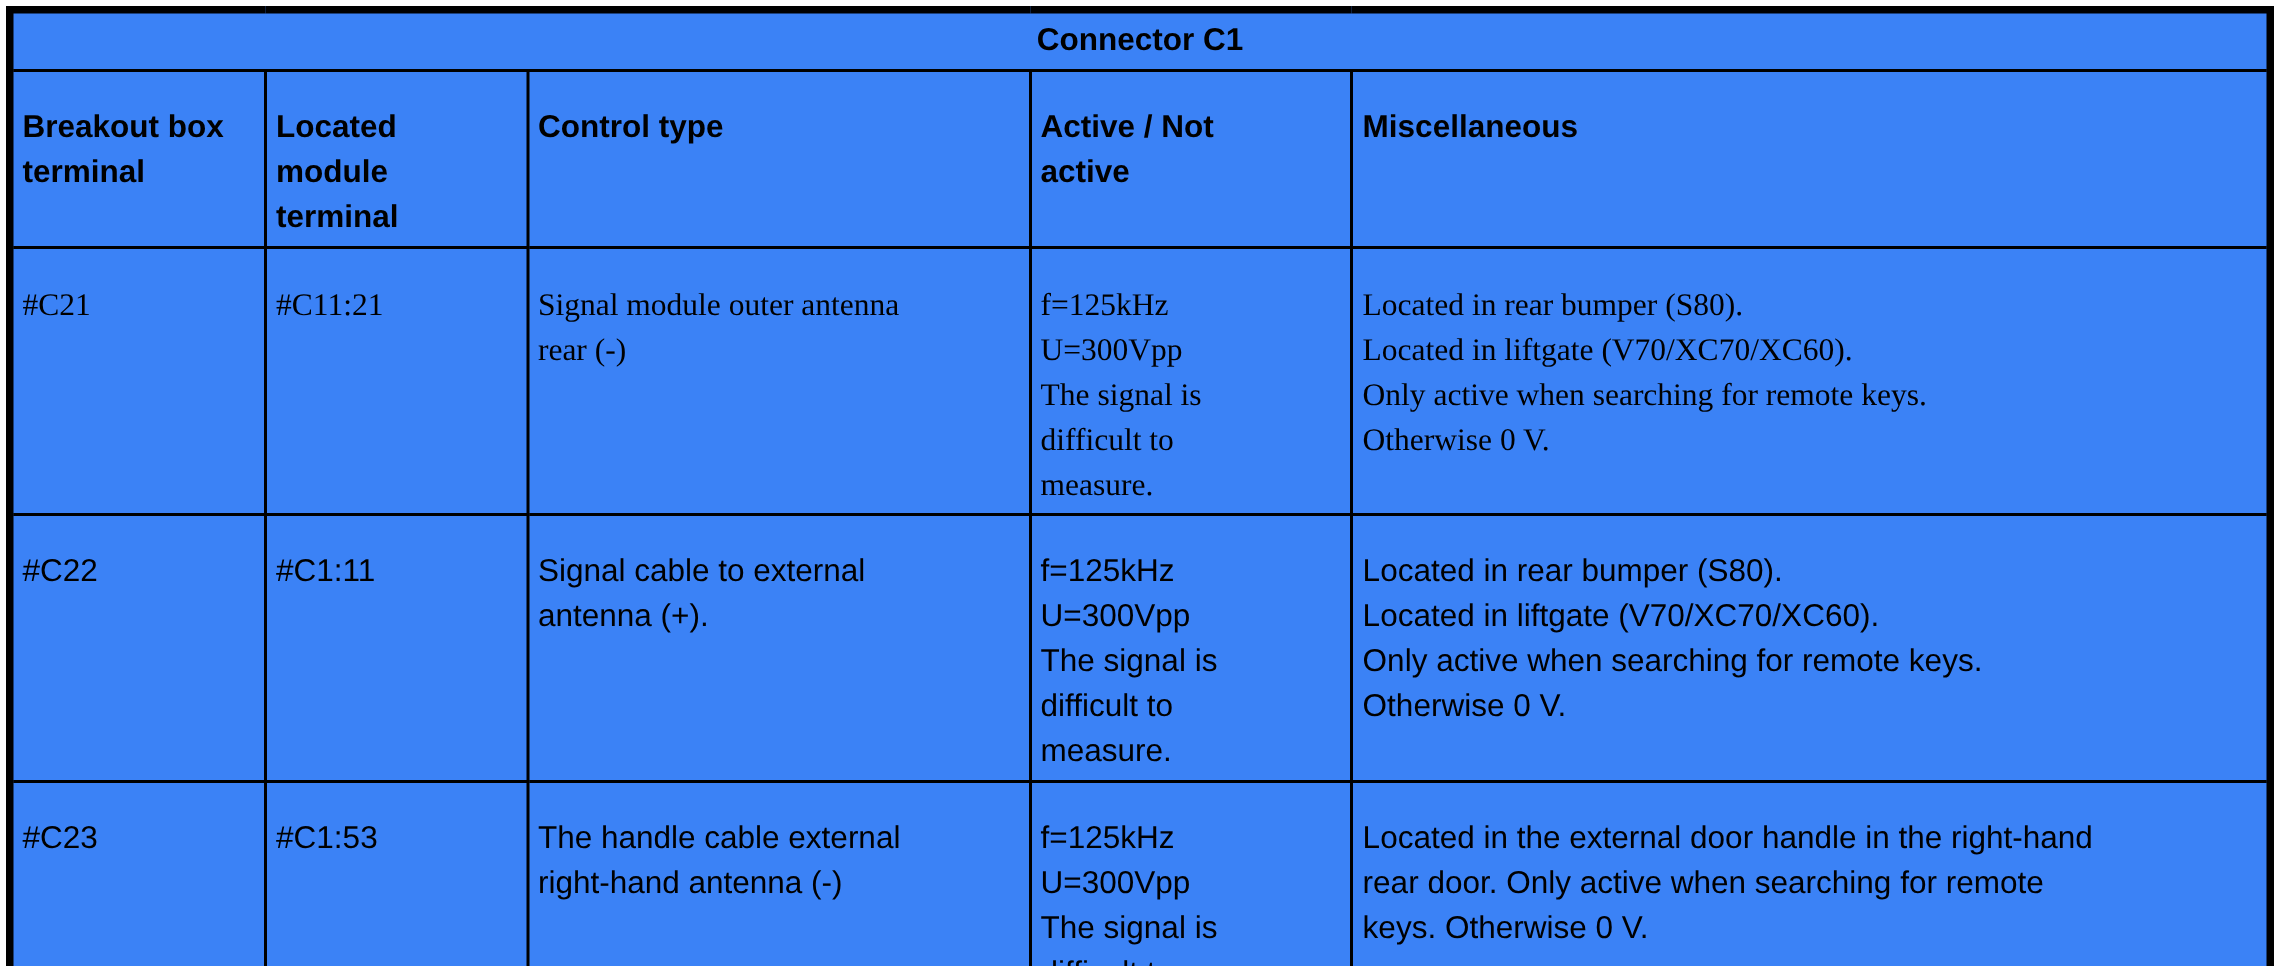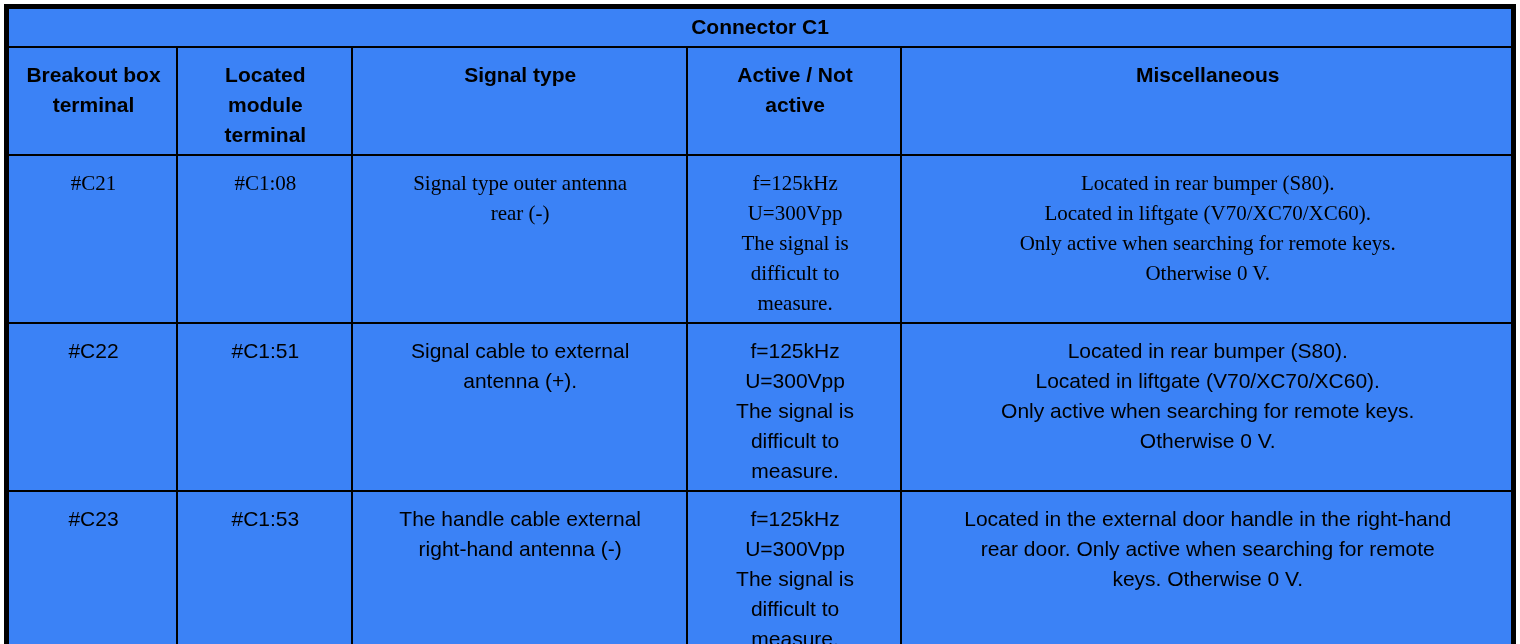--- a/index.html
+++ b/index.html
@@ -20,24 +20,24 @@
     border-collapse: collapse;
     table-layout: fixed;
     width: 1512px;
     border: 5px solid #000000;
     background: #3b82f6;
   }
   table.connector-table th,
   table.connector-table td {
     border: 2px solid #000000;
     vertical-align: top;
-    text-align: center;
+    text-align: left;
     font-size: 21px;
     line-height: 30px;
-    padding: 12px 4px 4px 6px;
+    padding: 22px 4px 4px 6px;
     white-space: pre-line;
     overflow: hidden;
     box-sizing: border-box;
   }
   tr.title-row th {
     text-align: center;
     vertical-align: middle;
     font-weight: bold;
     height: 40px;
     padding: 2px 4px;
@@ -66,45 +66,45 @@
     <thead>
       <tr class="title-row">
         <th colspan="5">Connector C1</th>
       </tr>
       <tr class="header-row">
         <th>Breakout box
 terminal</th>
         <th>Located
 module
 terminal</th>
-        <th>Signal type</th>
+        <th>Control type</th>
         <th>Active / Not
 active</th>
         <th>Miscellaneous</th>
       </tr>
     </thead>
     <tbody>
       <tr class="data-row-1">
         <td>#C21</td>
-        <td>#C1:08</td>
-        <td>Signal type outer antenna
+        <td>#C11:21</td>
+        <td>Signal module outer antenna
 rear (-)</td>
         <td>f=125kHz
 U=300Vpp
 The signal is
 difficult to
 measure.</td>
         <td>Located in rear bumper (S80).
 Located in liftgate (V70/XC70/XC60).
 Only active when searching for remote keys.
 Otherwise 0 V.</td>
       </tr>
       <tr class="data-row-2">
         <td>#C22</td>
-        <td>#C1:51</td>
+        <td>#C1:11</td>
         <td>Signal cable to external
 antenna (+).</td>
         <td>f=125kHz
 U=300Vpp
 The signal is
 difficult to
 measure.</td>
         <td>Located in rear bumper (S80).
 Located in liftgate (V70/XC70/XC60).
 Only active when searching for remote keys.

